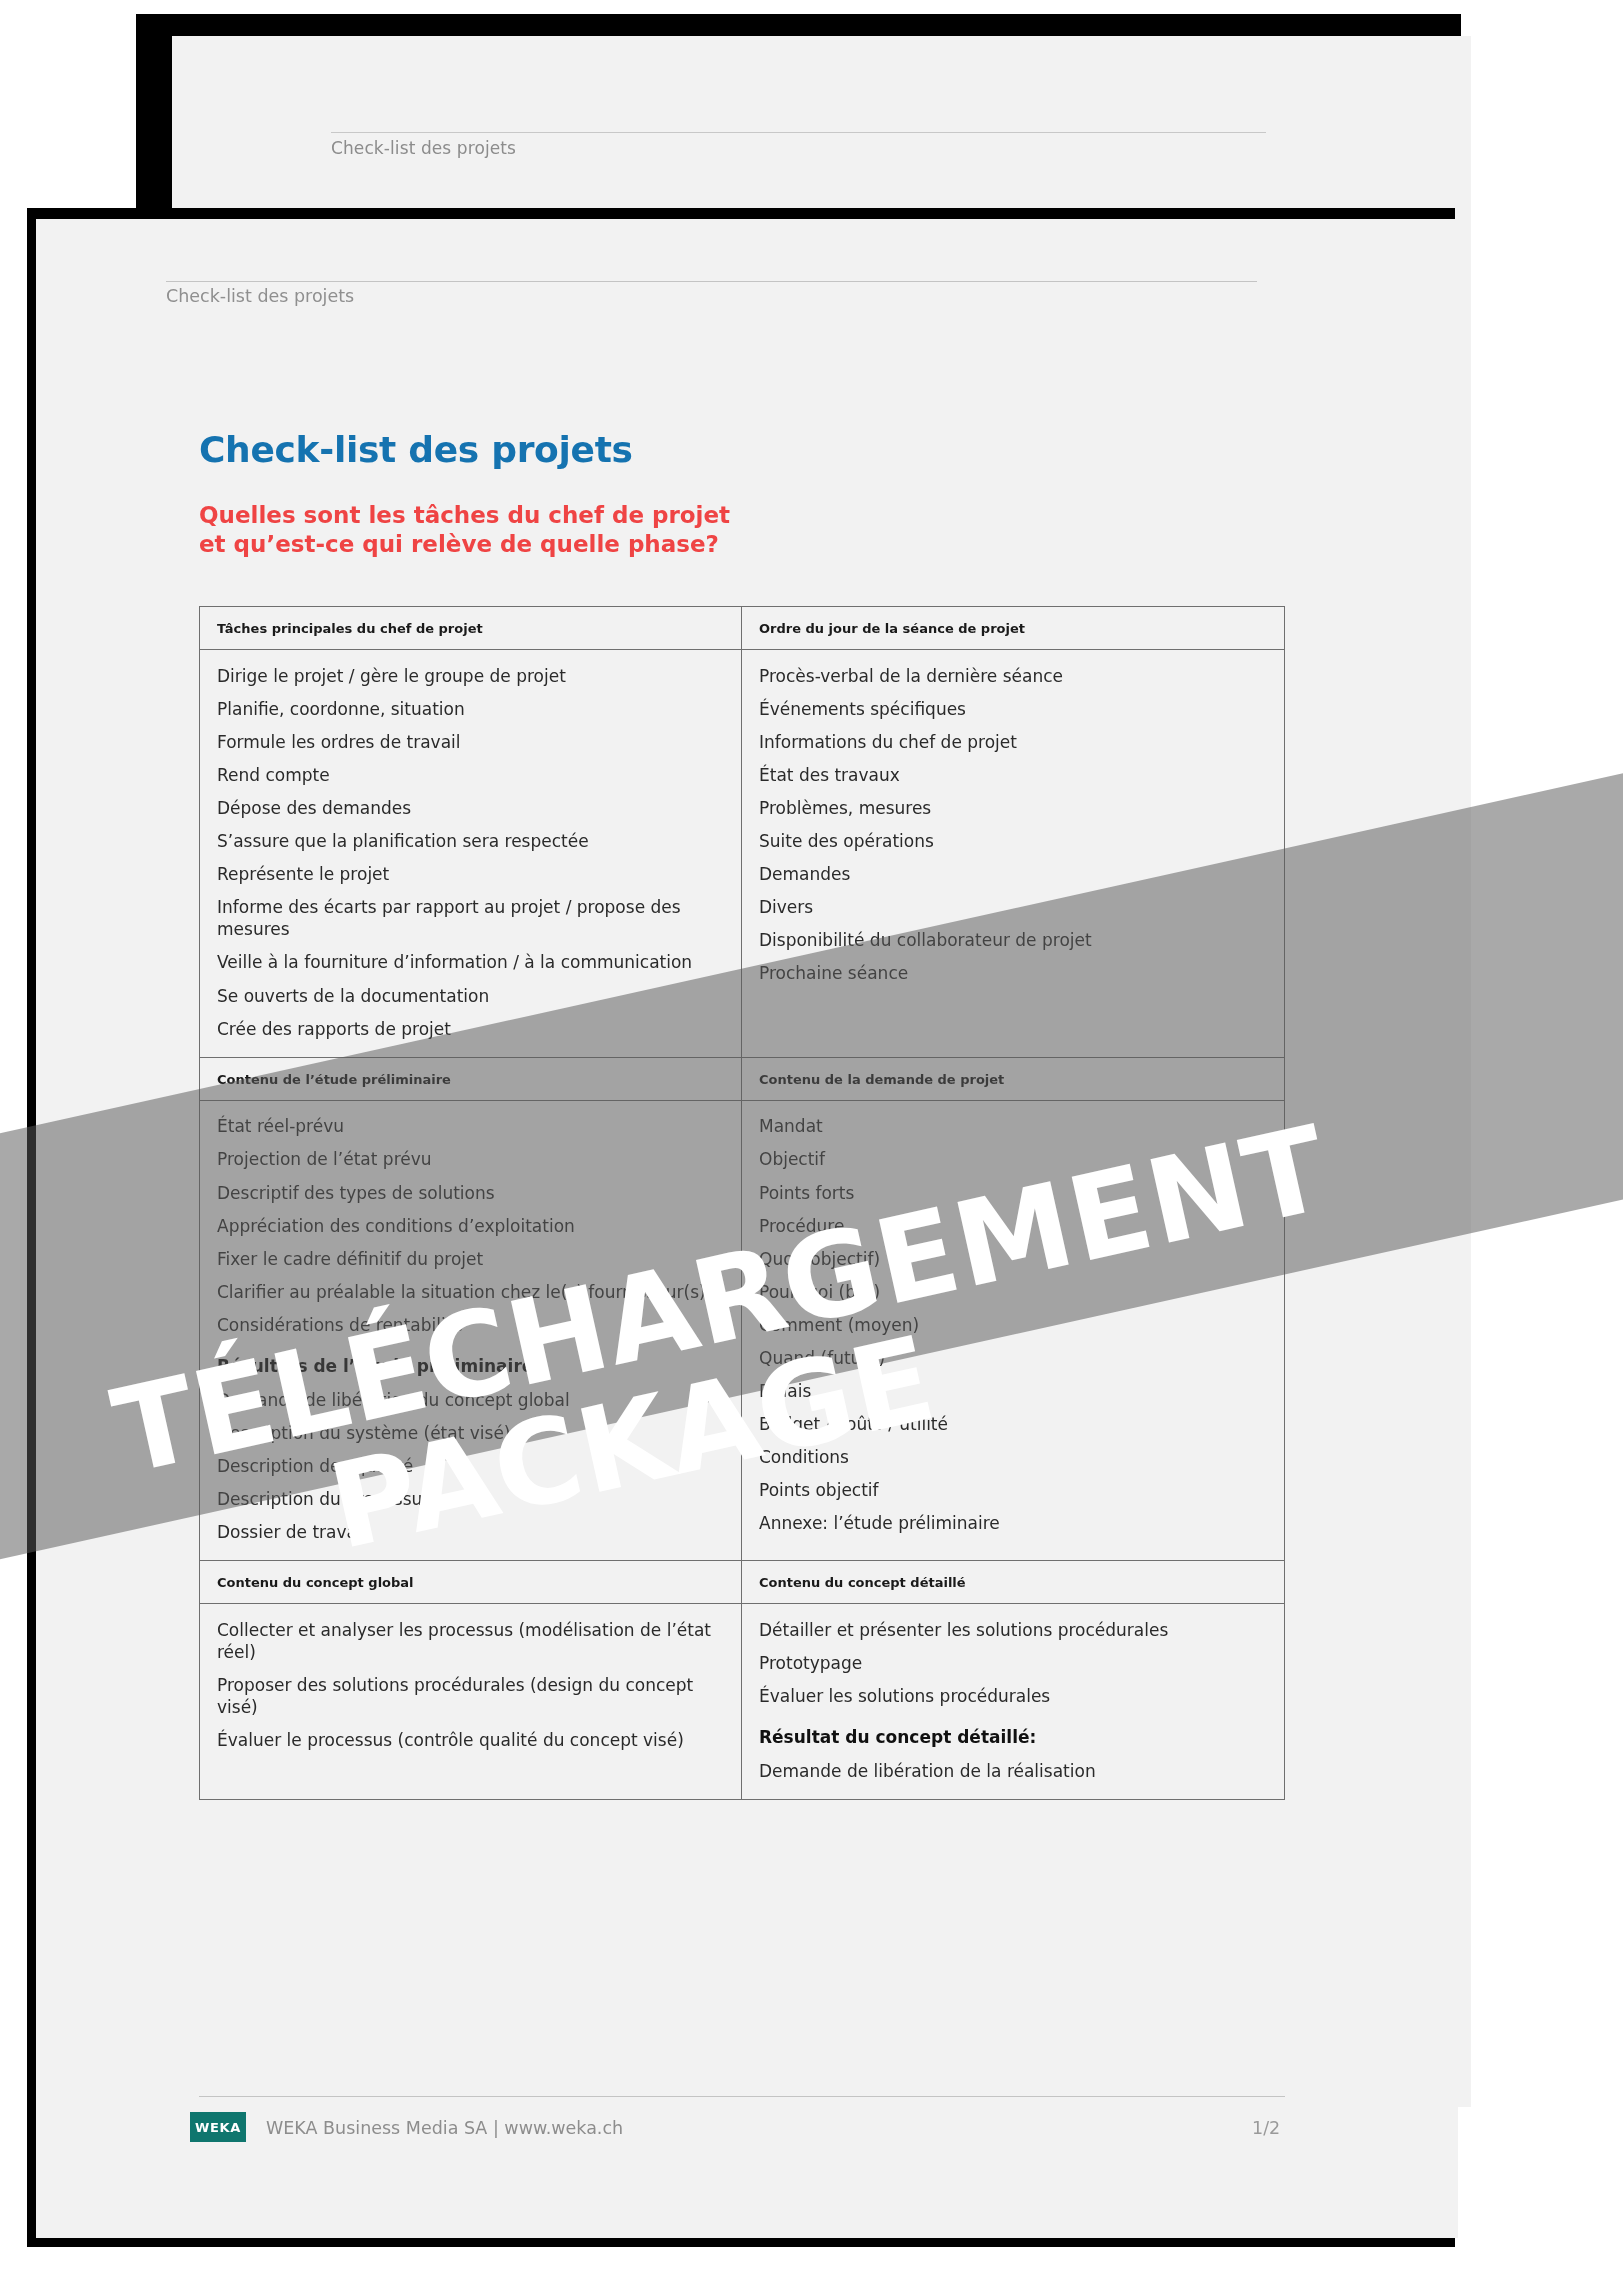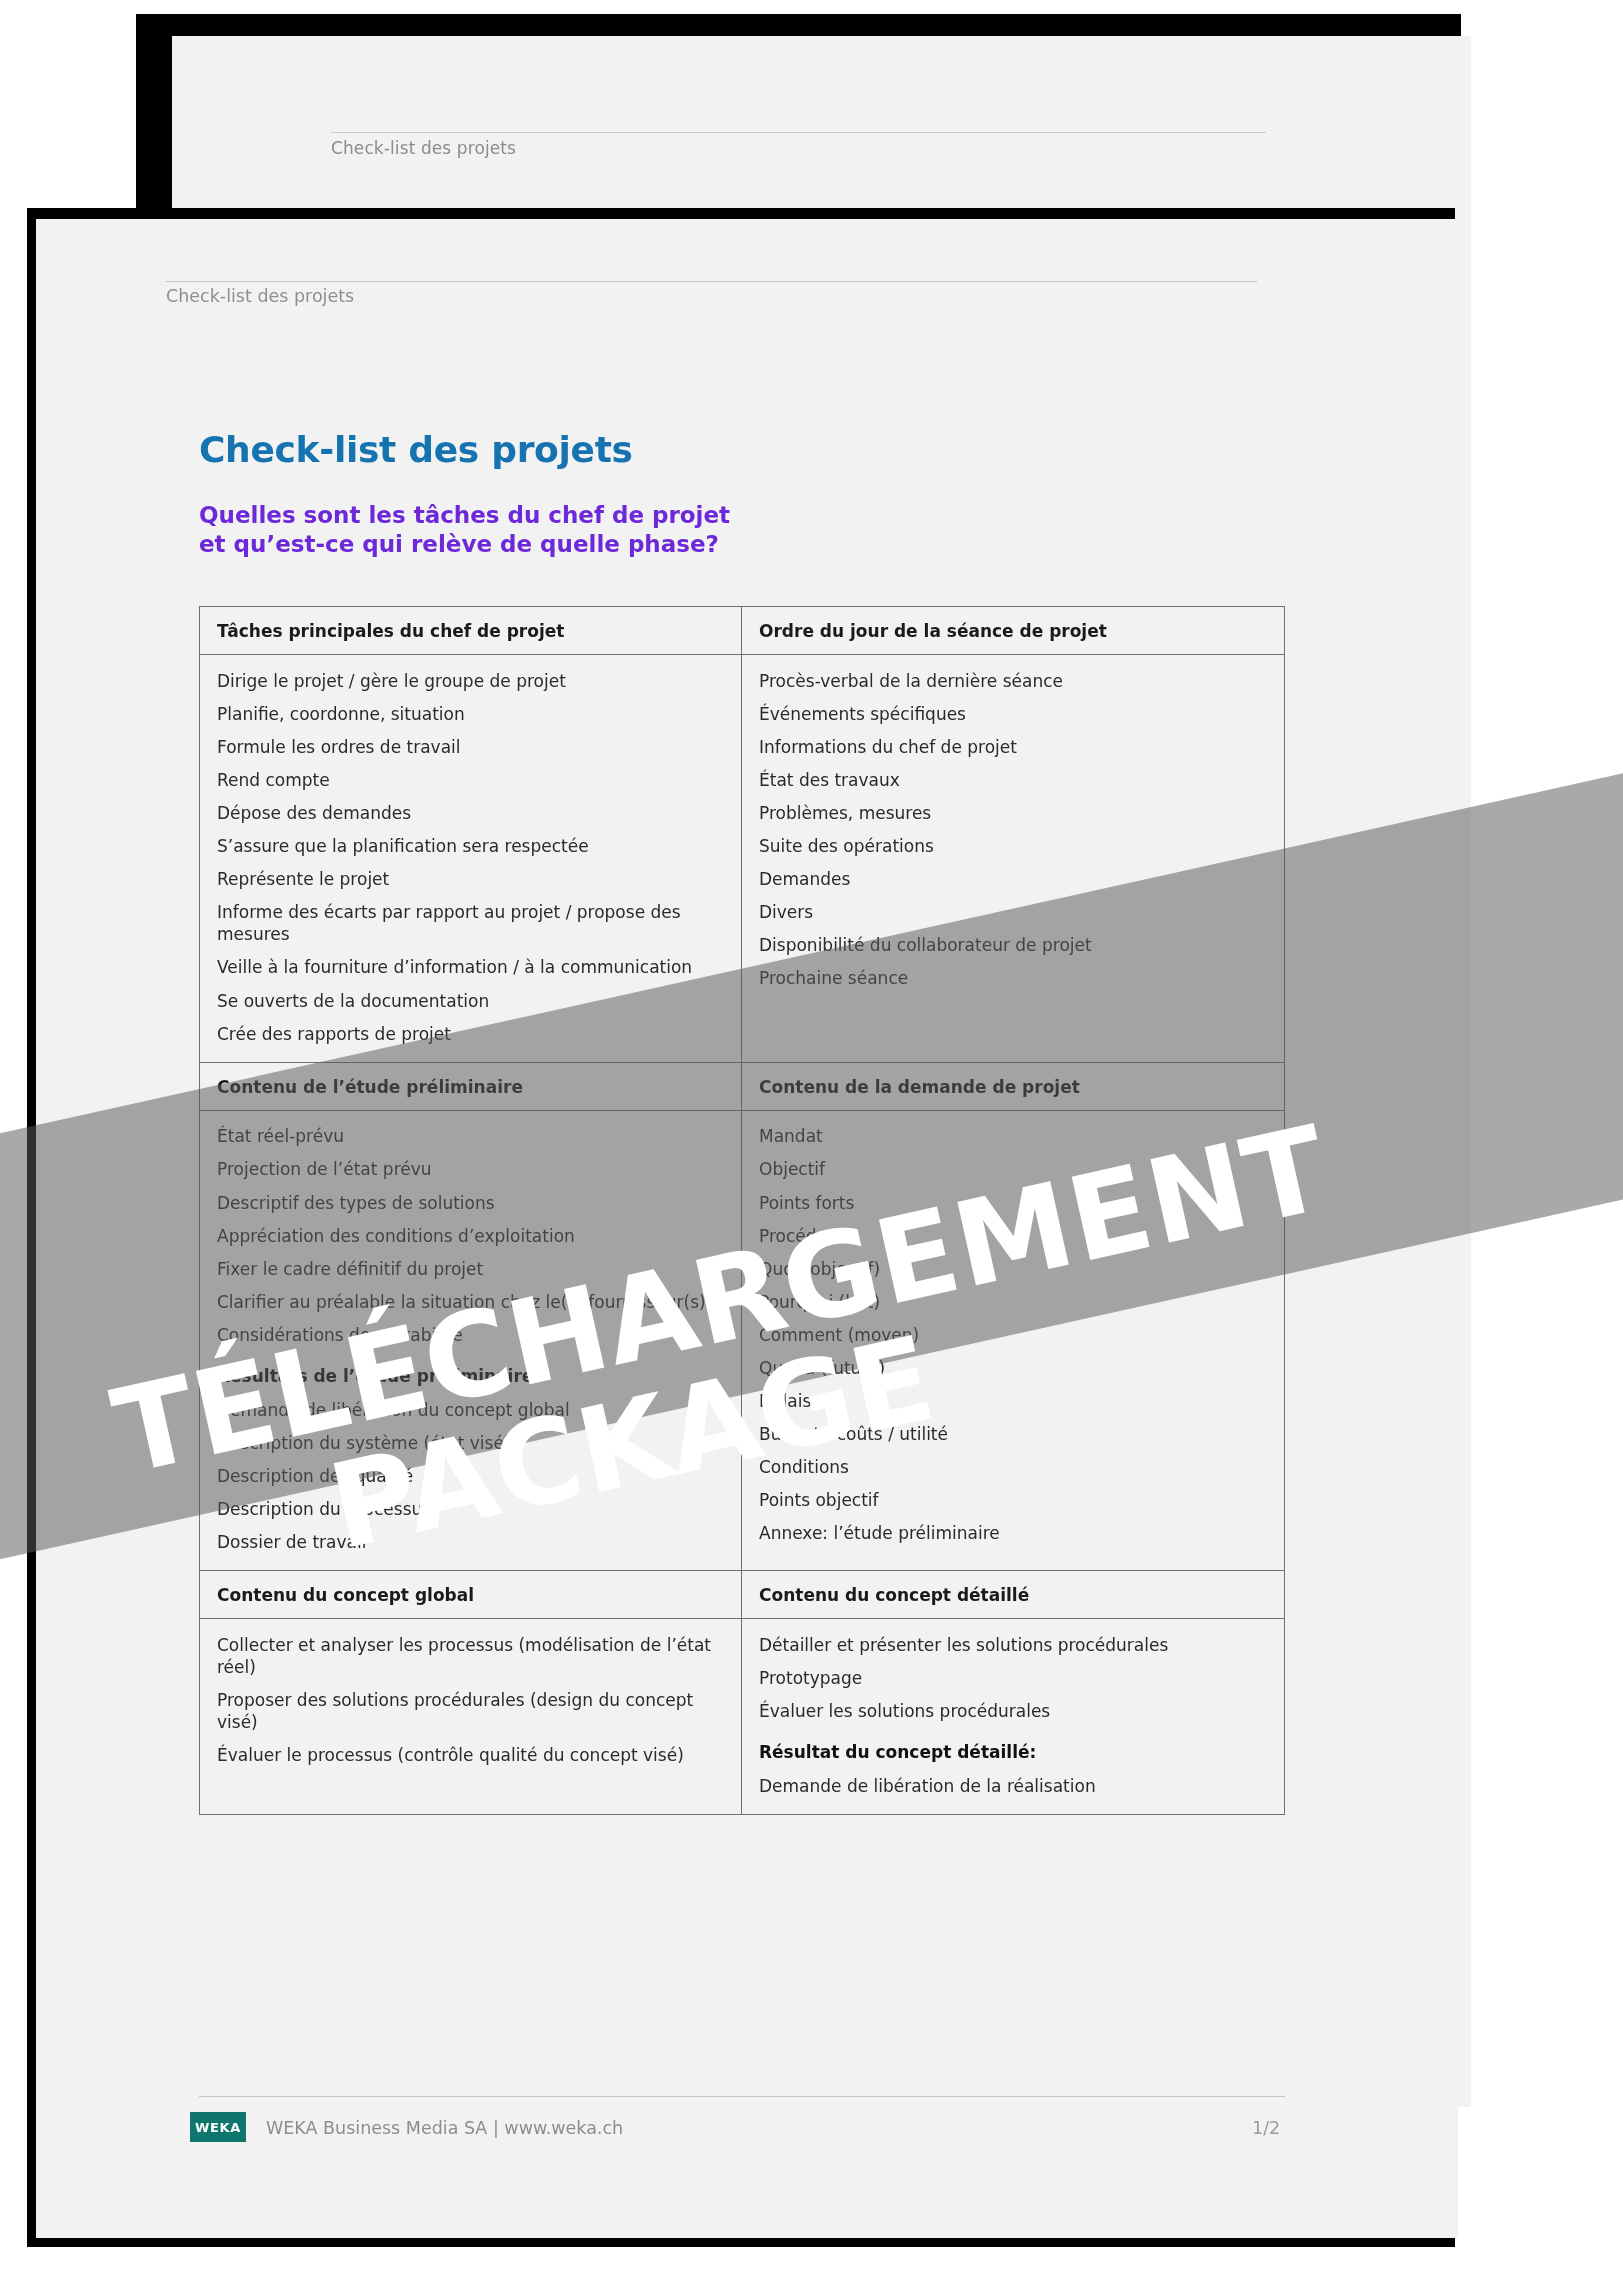--- a/index.html
+++ b/index.html
@@ -97,21 +97,21 @@
     font-weight: bold;
     color: #1573b0;
     letter-spacing: -0.3px;
   }
   .doc-sub {
     position: absolute;
     left: 199px;
     top: 501px;
     font-size: 23px;
     font-weight: bold;
-    color: #6d28d9;
+    color: #ef4444;
     line-height: 1.28;
     width: 909px;
   }
 
   
   .tbl {
     position: absolute;
     left: 199px;
     top: 606px;
     width: 1086px;
@@ -127,21 +127,21 @@
     box-sizing: border-box;
     padding: 0;
   }
   .tbl-col.left {
     border-right: 1.3px solid #6f6f6f;
   }
 
   .sec-head {
     border-bottom: 1.3px solid #6f6f6f;
     padding: 14.3px 17px 13px 17px;
-    font-size: 17px;
+    font-size: 13px;
     font-weight: bold;
     color: #1a1a1a;
     box-sizing: border-box;
   }
   .sec-head.top-border {
     border-top: 1.3px solid #6f6f6f;
   }
 
   .sec-body {
     padding: 14.3px 17px 17px 17px;

